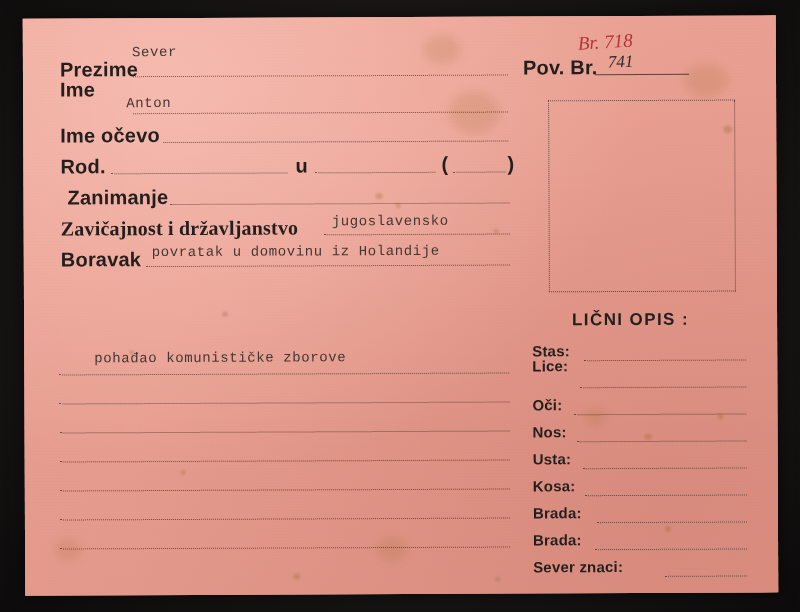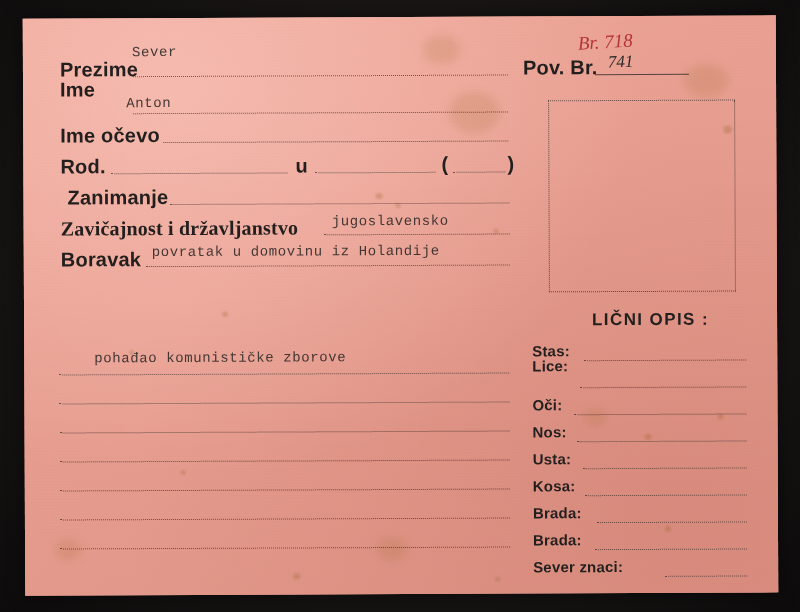--- a/index.html
+++ b/index.html
@@ -216,21 +216,21 @@
       <div class="typed" style="left:70px; top:332px;">pohađao komunističke zborove</div>
 
       <div class="dotline" style="left:35px; top:356px; width:450px;"></div>
       <div class="dotline" style="left:35px; top:385px; width:450px;"></div>
       <div class="dotline" style="left:35px; top:414px; width:450px;"></div>
       <div class="dotline" style="left:35px; top:443px; width:450px;"></div>
       <div class="dotline" style="left:35px; top:472px; width:450px;"></div>
       <div class="dotline" style="left:35px; top:501px; width:450px;"></div>
       <div class="dotline" style="left:35px; top:530px; width:450px;"></div>
 
-      <div class="section-title" style="left:548px; top:294px;margin-left:20px;">LIČNI OPIS :</div>
+      <div class="section-title" style="left:548px; top:294px;">LIČNI OPIS :</div>
 
       <div class="printed small" style="left:508px; top:326px;">Stas:</div>
       <div class="dotline" style="left:560px; top:344px; width:162px;"></div>
 
       <div class="printed small" style="left:508px; top:341px;">Lice:</div>
       <div class="dotline" style="left:556px; top:371px; width:166px;"></div>
 
       <div class="printed small" style="left:508px; top:380px;">Oči:</div>
       <div class="dotline" style="left:550px; top:398px; width:172px;"></div>
 

